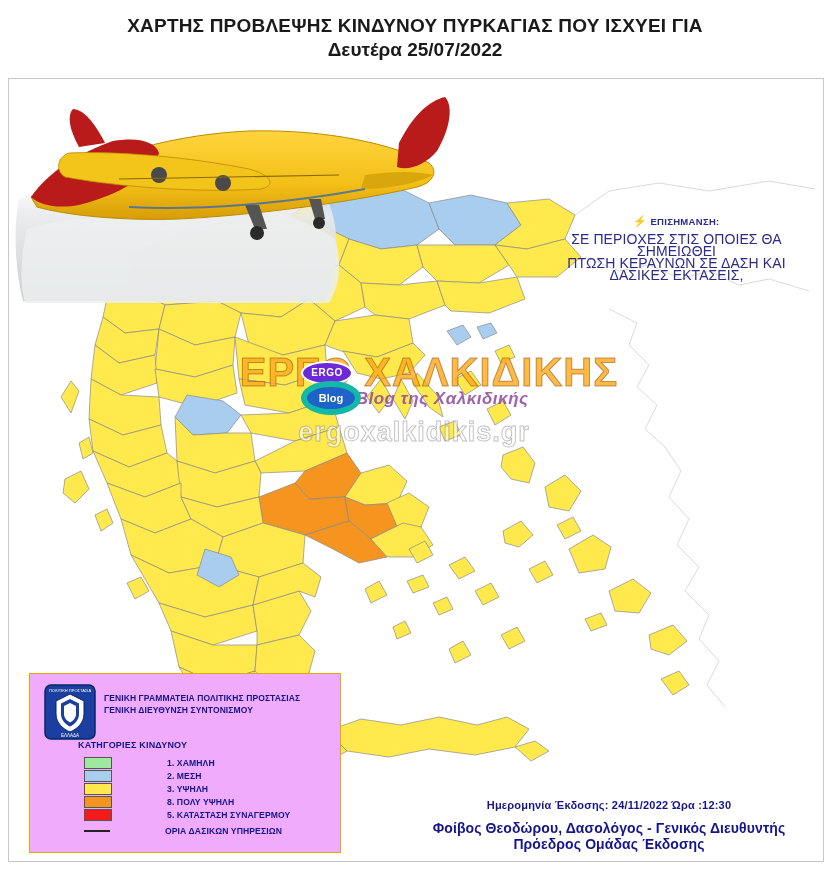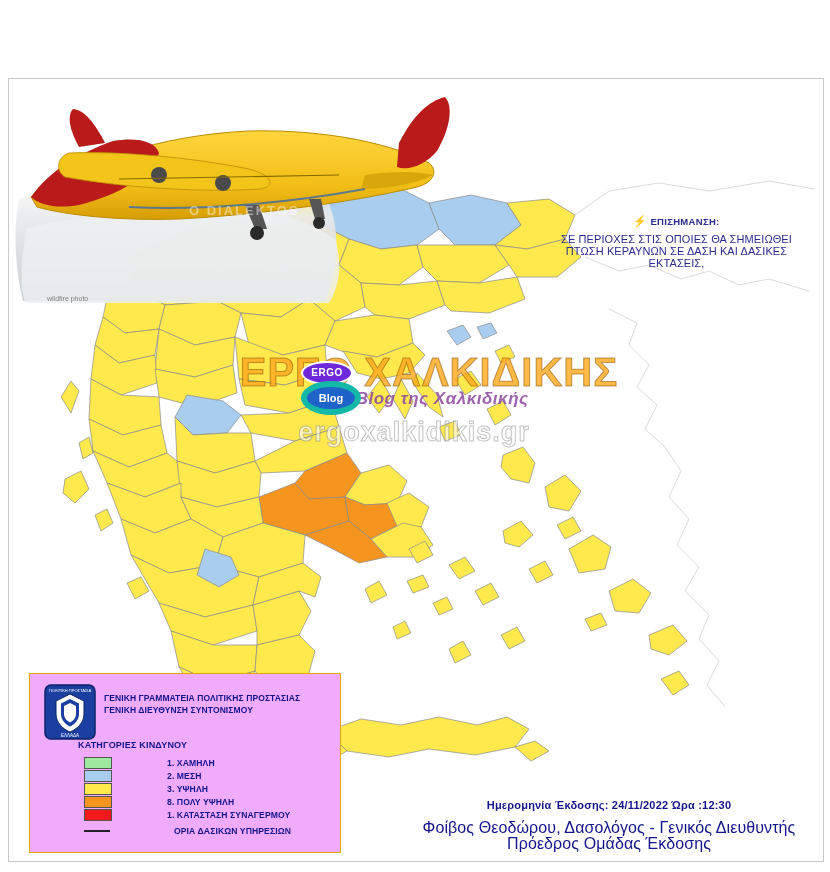--- a/index.html
+++ b/index.html
@@ -74,21 +74,21 @@
     color: #2b2b8a;
     letter-spacing: 0.3px;
     margin-bottom: 5px;
   }
   .note-title .bolt {
     color: #111;
     font-size: 11px;
     margin-right: 3px;
   }
   .note-body {
-    font-size: 11px;
+    font-size: 14px;
     color: #2b2b8a;
     line-height: 12px;
     letter-spacing: 0.1px;
   }
 
   
   .wm-ergo {
     position: absolute;
     left: 185px;
     top: 272px;
@@ -255,21 +255,20 @@
     color: #14148c;
     letter-spacing: 0.1px;
     margin-left: 48px;
   }
   .legend-sep {
     position: absolute;
     left: 54px;
     top: 152px;
     display: flex;
     align-items: center;
-    gap: 9px;
   }
   .legend-line {
     width: 26px;
     height: 0;
     border-top: 2px solid #222;
     margin-right: 7px;
   }
 
   
   .credits {
@@ -281,31 +280,35 @@
     color: #14148c;
   }
   .credit-date {
     font-size: 11px;
     font-weight: bold;
     line-height: 17px;
     letter-spacing: 0.2px;
     margin-bottom: 6px;
   }
   .credit-name {
-    font-size: 16px;
-    font-weight: normal;
+    font-size: 14px;
+    font-weight: bold;
     line-height: 16px;
     letter-spacing: 0.1px;
   }
 </style>
 </head>
 <body>
 
 <div id="page">
 
+  <div class="title-block">
+    <div class="title-line1">ΧΑΡΤΗΣ ΠΡΟΒΛΕΨΗΣ ΚΙΝΔΥΝΟΥ ΠΥΡΚΑΓΙΑΣ ΠΟΥ ΙΣΧΥΕΙ ΓΙΑ</div>
+    <div class="title-line2">Δευτέρα 25/07/2022</div>
+  </div>
 
   <div class="map-frame">
 
     <svg class="map-svg" width="814" height="782" viewBox="0 0 814 782">
       <defs>
         <style>
           .p { stroke:#8a8a8a; stroke-width:0.7; }
           .y { fill:#ffe94d; }
           .b { fill:#a8cdee; }
           .o { fill:#f5941f; }
@@ -463,24 +466,20 @@
 
         <path d="M236,126 L246,150 L258,150 L250,126 Z" fill="#555"></path>
         <circle cx="248" cy="154" r="7" fill="#2a2a2a"></circle>
         <path d="M300,120 L306,140 L316,140 L312,120 Z" fill="#555"></path>
         <circle cx="310" cy="144" r="6" fill="#2a2a2a"></circle>
 
         <path d="M120,128 C190,132 280,124 356,110" stroke="#2f66b5" stroke-width="2" fill="none" opacity="0.75"></path>
       </g>
     </svg>
 
-    <div class="plane-inset">
-      <div class="plane-caption">O DIALEKTOS</div>
-      <div class="plane-caption2">wildfire photo</div>
-    </div>
 
     <div class="note-box">
       <div class="note-title">
         <span class="bolt">⚡</span><span>ΕΠΙΣΗΜΑΝΣΗ:</span>
       </div>
       <div class="note-body">ΣΕ ΠΕΡΙΟΧΕΣ ΣΤΙΣ ΟΠΟΙΕΣ ΘΑ ΣΗΜΕΙΩΘΕΙ</div>
       <div class="note-body">ΠΤΩΣΗ ΚΕΡΑΥΝΩΝ ΣΕ ΔΑΣΗ ΚΑΙ ΔΑΣΙΚΕΣ ΕΚΤΑΣΕΙΣ,</div>
     </div>
 
     <div class="wm-ergo">
@@ -523,21 +522,21 @@
         <div class="legend-row">
           <span class="legend-swatch" style="background:#ffe94d"></span>
           <span class="legend-label">3. ΥΨΗΛΗ</span>
         </div>
         <div class="legend-row">
           <span class="legend-swatch" style="background:#f5941f"></span>
           <span class="legend-label">8. ΠΟΛΥ ΥΨΗΛΗ</span>
         </div>
         <div class="legend-row">
           <span class="legend-swatch" style="background:#f21a1a"></span>
-          <span class="legend-label">1. ΚΑΤΑΣΤΑΣΗ ΣΥΝΑΓΕΡΜΟΥ</span>
+          <span class="legend-label">5. ΚΑΤΑΣΤΑΣΗ ΣΥΝΑΓΕΡΜΟΥ</span>
         </div>
       </div>
 
       <div class="legend-sep">
         <span class="legend-line"></span>
         <span class="legend-label">ΟΡΙΑ ΔΑΣΙΚΩΝ ΥΠΗΡΕΣΙΩΝ</span>
       </div>
     </div>
 
     <div class="credits">

